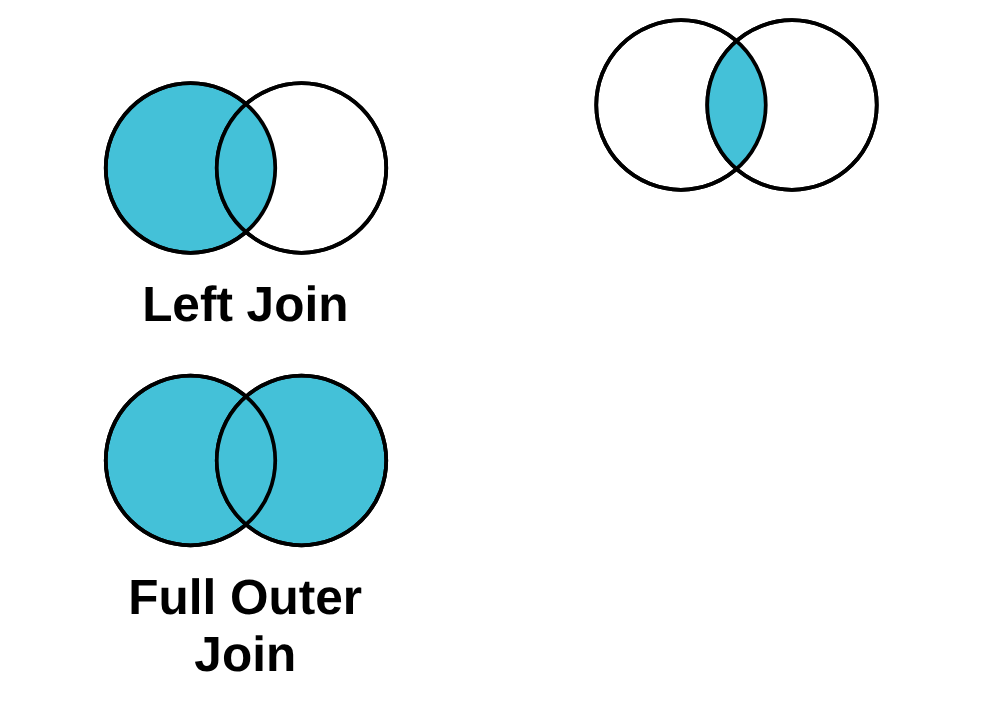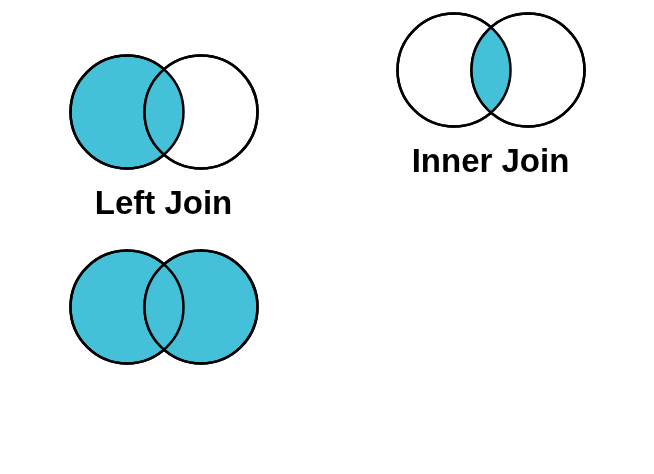--- a/index.html
+++ b/index.html
@@ -59,26 +59,27 @@
 
 
   <div class="cell row-bottom">
     <svg class="venn-svg" viewBox="0 0 200 120" aria-hidden="true">
       <circle cx="63" cy="60" r="56.5" stroke="#000000" stroke-width="2.5" fill="#FFFFFF"></circle>
       <circle cx="137" cy="60" r="56.5" stroke="#000000" stroke-width="2.5" fill="#FFFFFF"></circle>
       <path d="M 100 17.3 A 56.5 56.5 0 0 1 100 102.7 A 56.5 56.5 0 0 1 100 17.3 Z" stroke="none" fill="#44C1D8"></path>
       <circle cx="63" cy="60" r="56.5" fill="none" stroke="#000000" stroke-width="2.5"></circle>
       <circle cx="137" cy="60" r="56.5" fill="none" stroke="#000000" stroke-width="2.5"></circle>
     </svg>
-    <div class="diagram-label">Inner Join</div>
   </div>
 
   <div class="cell row-bottom">
     <svg class="venn-svg" viewBox="0 0 200 120" aria-hidden="true">
       <circle cx="63" cy="60" r="56.5" stroke="#000000" stroke-width="2.5" fill="#44C1D8"></circle>
       <circle cx="137" cy="60" r="56.5" stroke="#000000" stroke-width="2.5" fill="#44C1D8"></circle>
       <path d="M 100 17.3 A 56.5 56.5 0 0 1 100 102.7 A 56.5 56.5 0 0 1 100 17.3 Z" stroke="none" fill="#44C1D8"></path>
       <circle cx="63" cy="60" r="56.5" fill="none" stroke="#000000" stroke-width="2.5"></circle>
       <circle cx="137" cy="60" r="56.5" fill="none" stroke="#000000" stroke-width="2.5"></circle>
     </svg>
+    <div class="diagram-label">Full Outer
+Join</div>
   </div>
 
 </div>
 
 </body></html>

